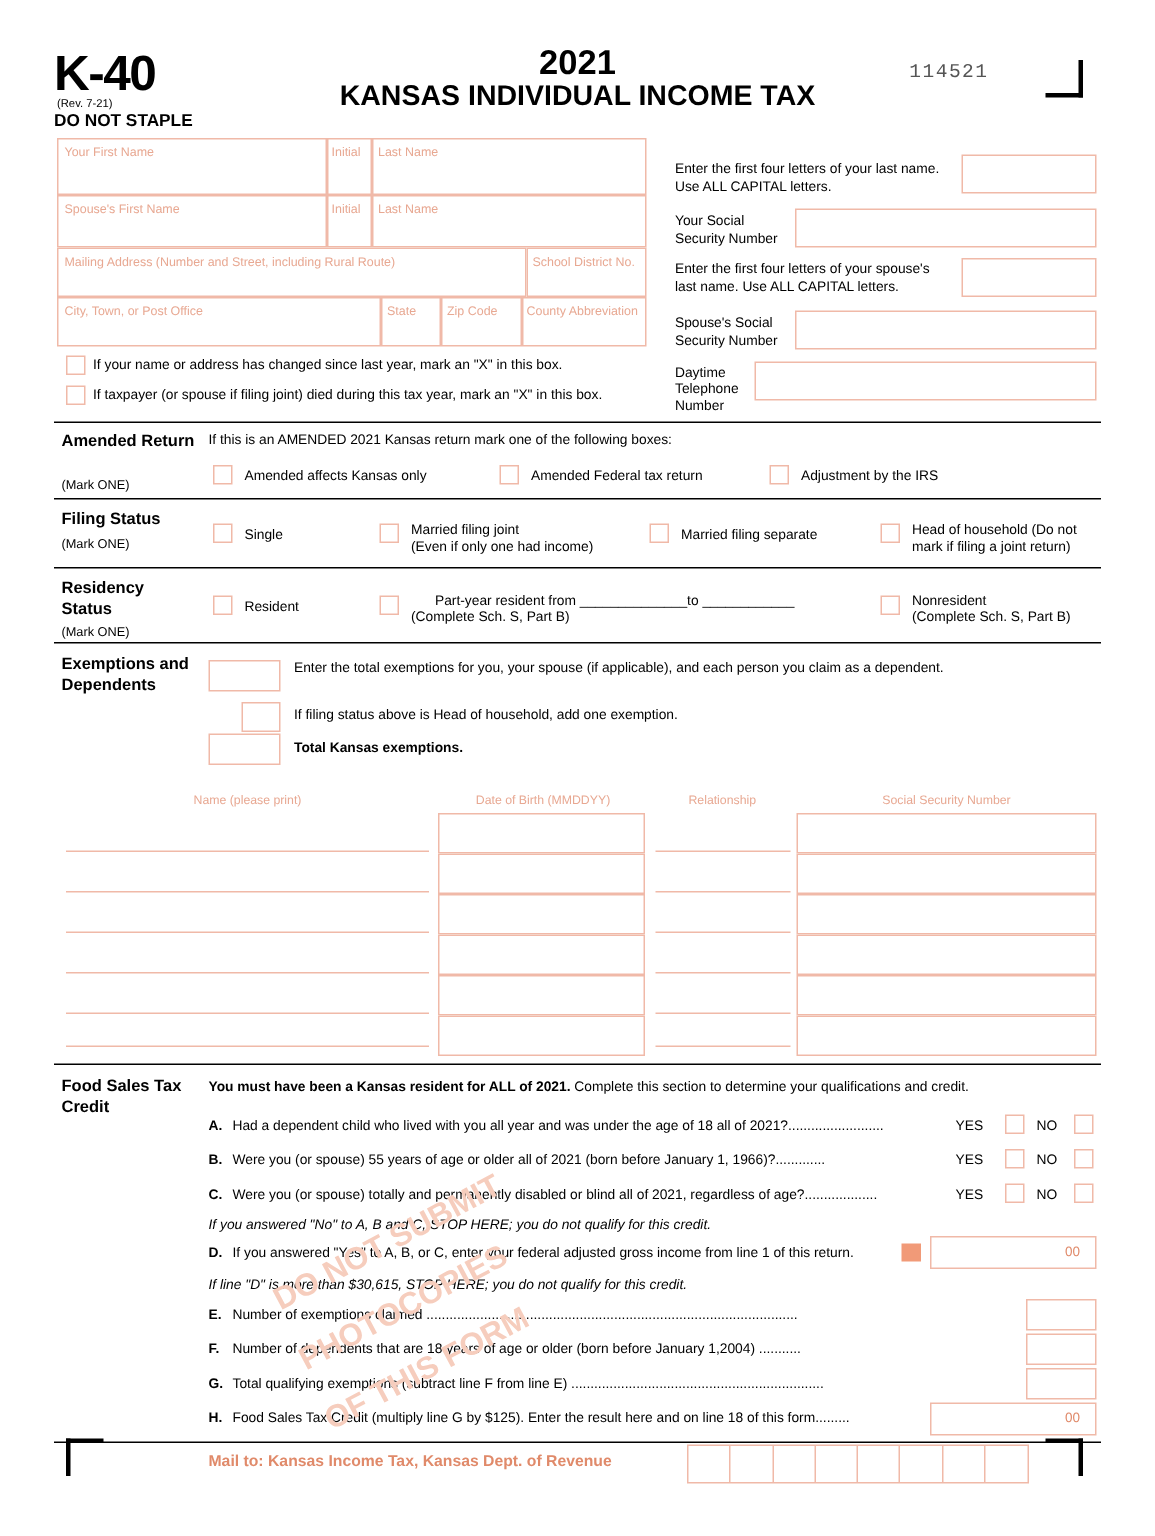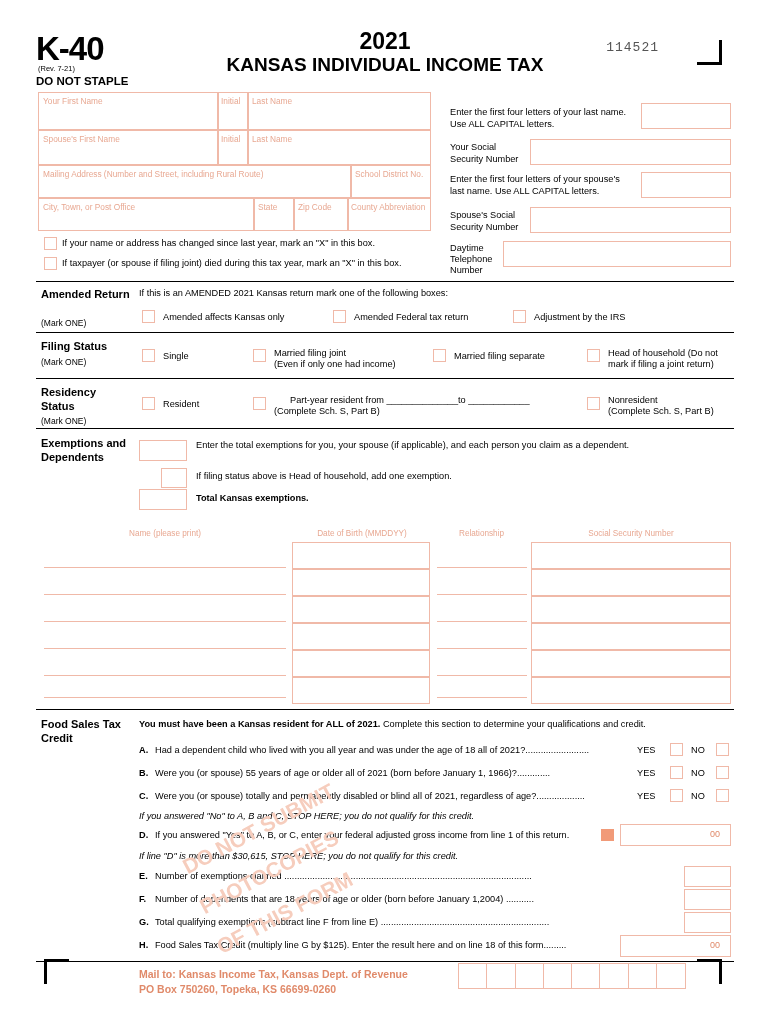--- a/index.html
+++ b/index.html
@@ -398,21 +398,20 @@
   <div class="box" style="left:684px; top:912px; width:47px; height:21px;"></div>
 
   <div class="txt bold" style="left:139px; top:940px;">H.</div>
   <div class="txt" style="left:155px; top:940px; width:460px;"><span>Food Sales Tax Credit (multiply line G by $125). Enter the result here and on line 18 of this form</span><span>.........</span></div>
   <div class="box" style="left:620px; top:935px; width:111px; height:22px;"></div>
   <div class="amt00" style="left:710px; top:940px;">00</div>
 
   <div class="blackline" style="left:36px; top:961px; width:698px;"></div>
   <div class="footer-addr" style="left:139px; top:967px;">
     <div>Mail to: Kansas Income Tax, Kansas Dept. of Revenue</div>
-    <div>PO Box 750260, Topeka, KS 66699-0260</div>
   </div>
   <div class="grid-cells" style="left:458px; top:963px; width:228px; height:26px;">
     <div style="width:12.5%"></div>
       <div style="width:12.5%"></div>
       <div style="width:12.5%"></div>
       <div style="width:12.5%"></div>
     <div style="width:12.5%"></div>
       <div style="width:12.5%"></div>
       <div style="width:12.5%"></div>
       <div style="width:12.5%"></div>

